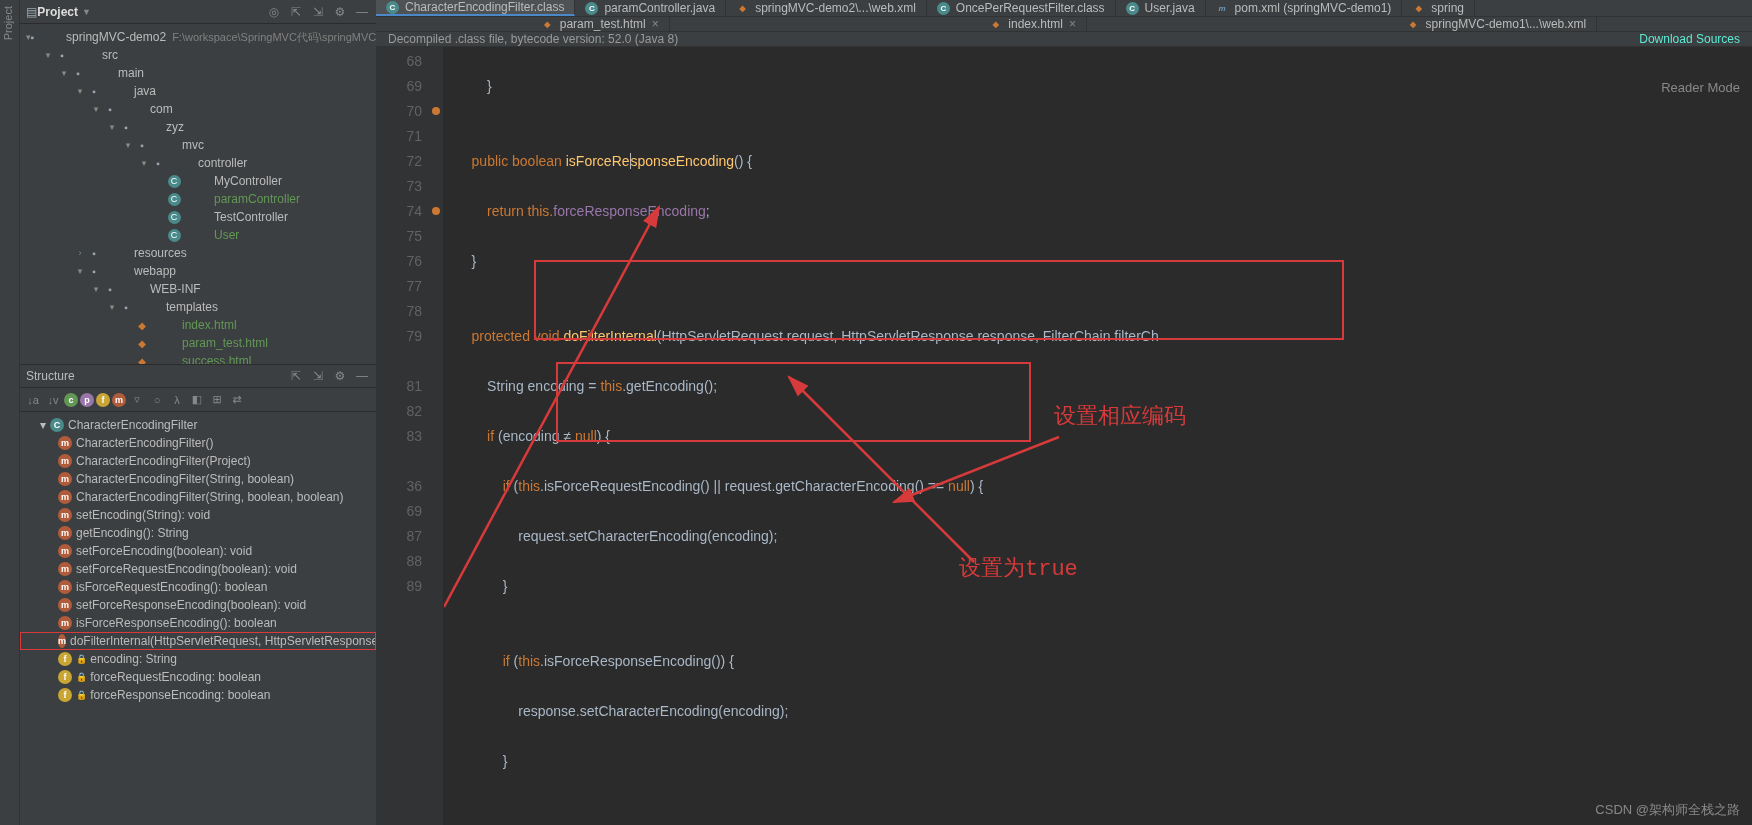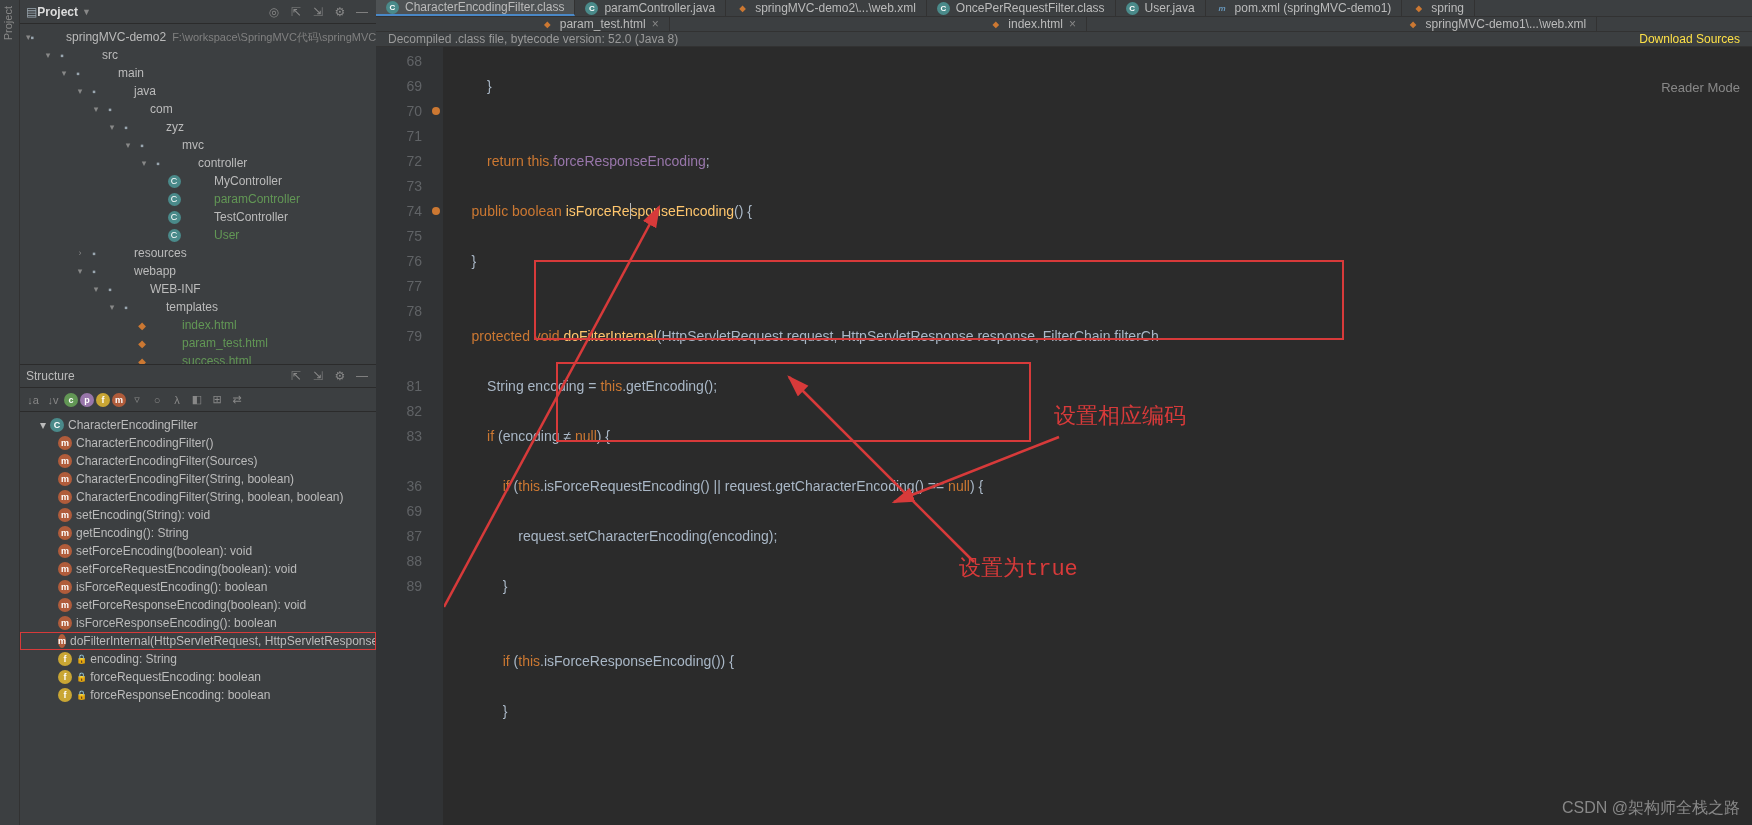--- a/index.html
+++ b/index.html
@@ -38,37 +38,37 @@
 .editor { position:absolute; left:376px; top:0; right:0; height:825px; background:#2b2b2b; display:flex; flex-direction:column; }
 .tabs-row { height:26px; display:flex; align-items:stretch; background:#3c3f41; border-bottom:1px solid #323232; }
 .tab { display:flex; align-items:center; padding:0 10px; border-right:1px solid #323232; cursor:pointer; color:#bbb; gap:6px; }
 .tab.active { background:#4e5254; border-bottom:2px solid #4a88c7; }
 .tab .ti { width:13px; height:13px; border-radius:50%; display:flex; align-items:center; justify-content:center; font-size:8px; font-weight:bold; }
 .ti-c { background:#4a8a8a; color:#fff; }
 .ti-x { color:#cc7832; background:none; }
 .ti-m { color:#6897bb; font-style:italic; background:none; font-weight:bold; }
 .tab .cx { color:#888; font-size:12px; }
 .banner { height:26px; background:#3c3f41; display:flex; align-items:center; padding:0 12px; color:#999; font-size:12px; border-bottom:1px solid #323232; }
-.banner .link { color:#fde047; cursor:pointer; }
+.banner .link { color:#5eead4; cursor:pointer; }
 .reader-mode { position:absolute; right:12px; top:80px; color:#888; font-size:13px; }
 .code-area { flex:1; display:flex; position:relative; font-family:"JetBrains Mono","Consolas",monospace; font-size:14px; }
 .gutter { width:54px; background:#313335; text-align:right; padding-right:8px; color:#606366; line-height:25px; padding-top:2px; user-select:none; }
 .gutter .ln { height:25px; position:relative; }
 .gutter .ln.mark::after { content:''; position:absolute; right:-18px; top:8px; width:8px; height:8px; background:#cc7832; border-radius:50%; }
 .fold-strip { width:14px; background:#313335; border-right:1px solid #2b2b2b; }
 .code { flex:1; padding:2px 0 0 12px; line-height:25px; white-space:pre; color:#a9b7c6; position:relative; }
 .kw { color:#cc7832; }
 .mname { color:#ffc66d; }
 .fld { color:#9876aa; }
 .caret { border-right:1px solid #bbb; animation:blink 1s infinite; }
 @keyframes blink { 50% { opacity:0; } }
 .redbox { position:absolute; border:2px solid #d73a3a; pointer-events:none; }
 .annotation { position:absolute; color:#d73a3a; font-size:22px; font-family:Liberation Mono, monospace; pointer-events:none; }
 svg.overlay { position:absolute; left:0; top:0; width:100%; height:100%; pointer-events:none; }
-.watermark { position:absolute; right:12px; bottom:6px; color:#888; font-size:16px; }
+.watermark { position:absolute; right:12px; bottom:6px; color:#888; font-size:13px; }
 </style>
 </head>
 <body>
 
 <div class="left-gutter">
   <div class="vtext">Project</div>
 </div>
 
 <div class="left-panel">
   <div class="project-header">
@@ -216,21 +216,21 @@
         <span class="chev" style="margin-right:4px">▾</span>
         <span class="micon m-c">C</span>
         <span>CharacterEncodingFilter</span>
       </div>
       <div class="s-row l1">
         <span class="micon m-m">m</span>
         <span>CharacterEncodingFilter()</span>
       </div>
       <div class="s-row l1">
         <span class="micon m-m">m</span>
-        <span>CharacterEncodingFilter(Sources)</span>
+        <span>CharacterEncodingFilter(Project)</span>
       </div>
       <div class="s-row l1">
         <span class="micon m-m">m</span>
         <span>CharacterEncodingFilter(String, boolean)</span>
       </div>
       <div class="s-row l1">
         <span class="micon m-m">m</span>
         <span>CharacterEncodingFilter(String, boolean, boolean)</span>
       </div>
       <div class="s-row l1">
@@ -358,32 +358,33 @@
         <div class="ln">36</div>
         <div class="ln">69</div>
         <div class="ln">87</div>
         <div class="ln">88</div>
         <div class="ln">89</div>
       </div>
     <div class="fold-strip"></div>
     <div class="code" id="code">
 <div><span>        }</span></div>
 <div><span></span></div>
+<div><span class="kw">    public boolean </span><span class="mname">isForceRe</span><span class="caret"></span><span class="mname">sponseEncoding</span><span>() {</span></div>
 <div><span class="kw">        return this.</span><span class="fld">forceResponseEncoding</span><span>;</span></div>
-<div><span class="kw">    public boolean </span><span class="mname">isForceRe</span><span class="caret"></span><span class="mname">sponseEncoding</span><span>() {</span></div>
 <div><span>    }</span></div>
 <div><span></span></div>
 <div><span class="kw">    protected void </span><span class="mname">doFilterInternal</span><span>(HttpServletRequest request, HttpServletResponse response, FilterChain filterCh</span></div>
 <div><span>        String encoding = </span><span class="kw">this</span><span>.getEncoding();</span></div>
 <div><span class="kw">        if </span><span>(encoding ≠ </span><span class="kw">null</span><span>) {</span></div>
 <div><span class="kw">            if </span><span>(</span><span class="kw">this</span><span>.isForceRequestEncoding() || request.getCharacterEncoding() == </span><span class="kw">null</span><span>) {</span></div>
 <div><span>                request.setCharacterEncoding(encoding);</span></div>
 <div><span>            }</span></div>
 <div><span></span></div>
 <div><span class="kw">            if </span><span>(</span><span class="kw">this</span><span>.isForceResponseEncoding()) {</span></div>
+<div><span>                response.setCharacterEncoding(encoding);</span></div>
 <div><span>            }</span></div>
 <div><span></span></div>
 <div></div>
 
 
 
 <div><span></span></div>
 
       <div class="redbox" style="left:90px; top:213px; width:810px; height:80px;"></div>
       <div class="redbox" style="left:112px; top:315px; width:475px; height:80px;"></div>

